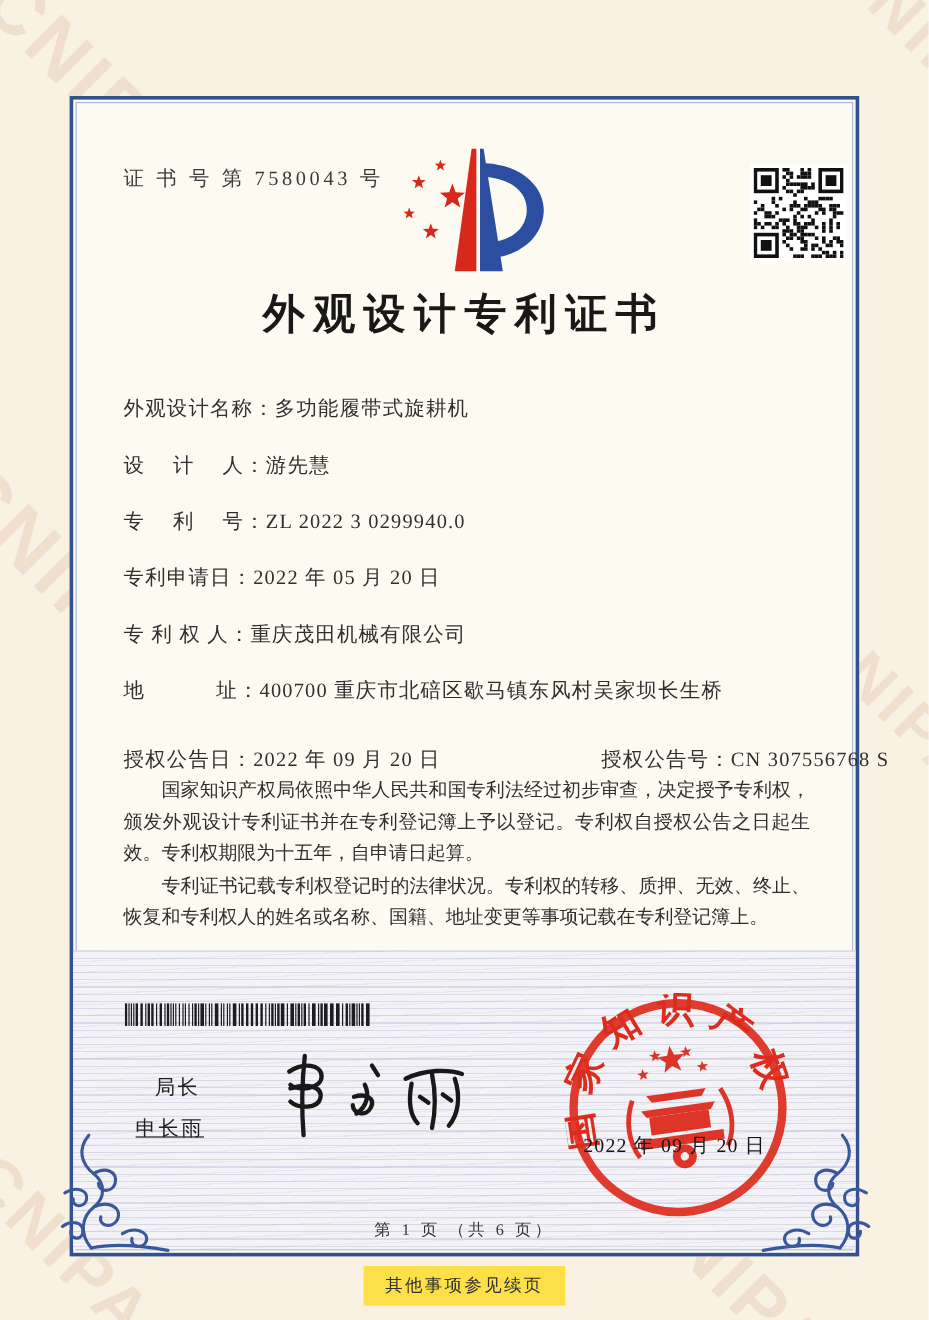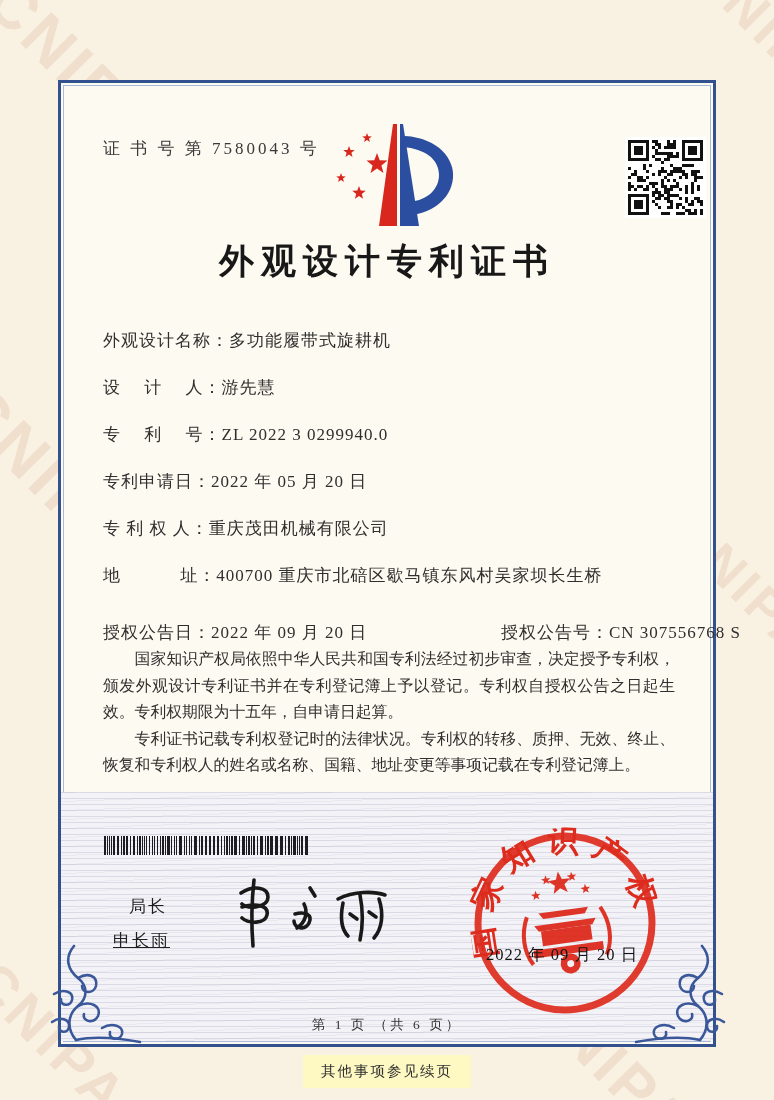--- a/index.html
+++ b/index.html
@@ -57,21 +57,21 @@
   .seal-date{
     position:absolute;left:486px;top:944px;font-size:16.5px;color:#141414;
     letter-spacing:1px;white-space:nowrap;z-index:4;
   }
   .page-num{
     position:absolute;left:0;top:1016px;width:100%;text-align:center;
     font-size:13.5px;letter-spacing:3px;color:#333;z-index:4;
   }
   .note{
     position:absolute;left:50%;top:1055px;transform:translateX(-50%);
-    background:#fef9c3;padding:7px 18px;font-size:14.5px;letter-spacing:2px;color:#2f2f2f;z-index:4;
+    background:#fde047;padding:7px 18px;font-size:14.5px;letter-spacing:2px;color:#2f2f2f;z-index:4;
   }
   .flourish{position:absolute;z-index:5;}
   .flourish-left{left:44px;top:944px;}
   .flourish-right{left:632px;top:944px;transform:scaleX(-1);}
 </style>
 </head>
 <body>
 
 <div class="page">
 

